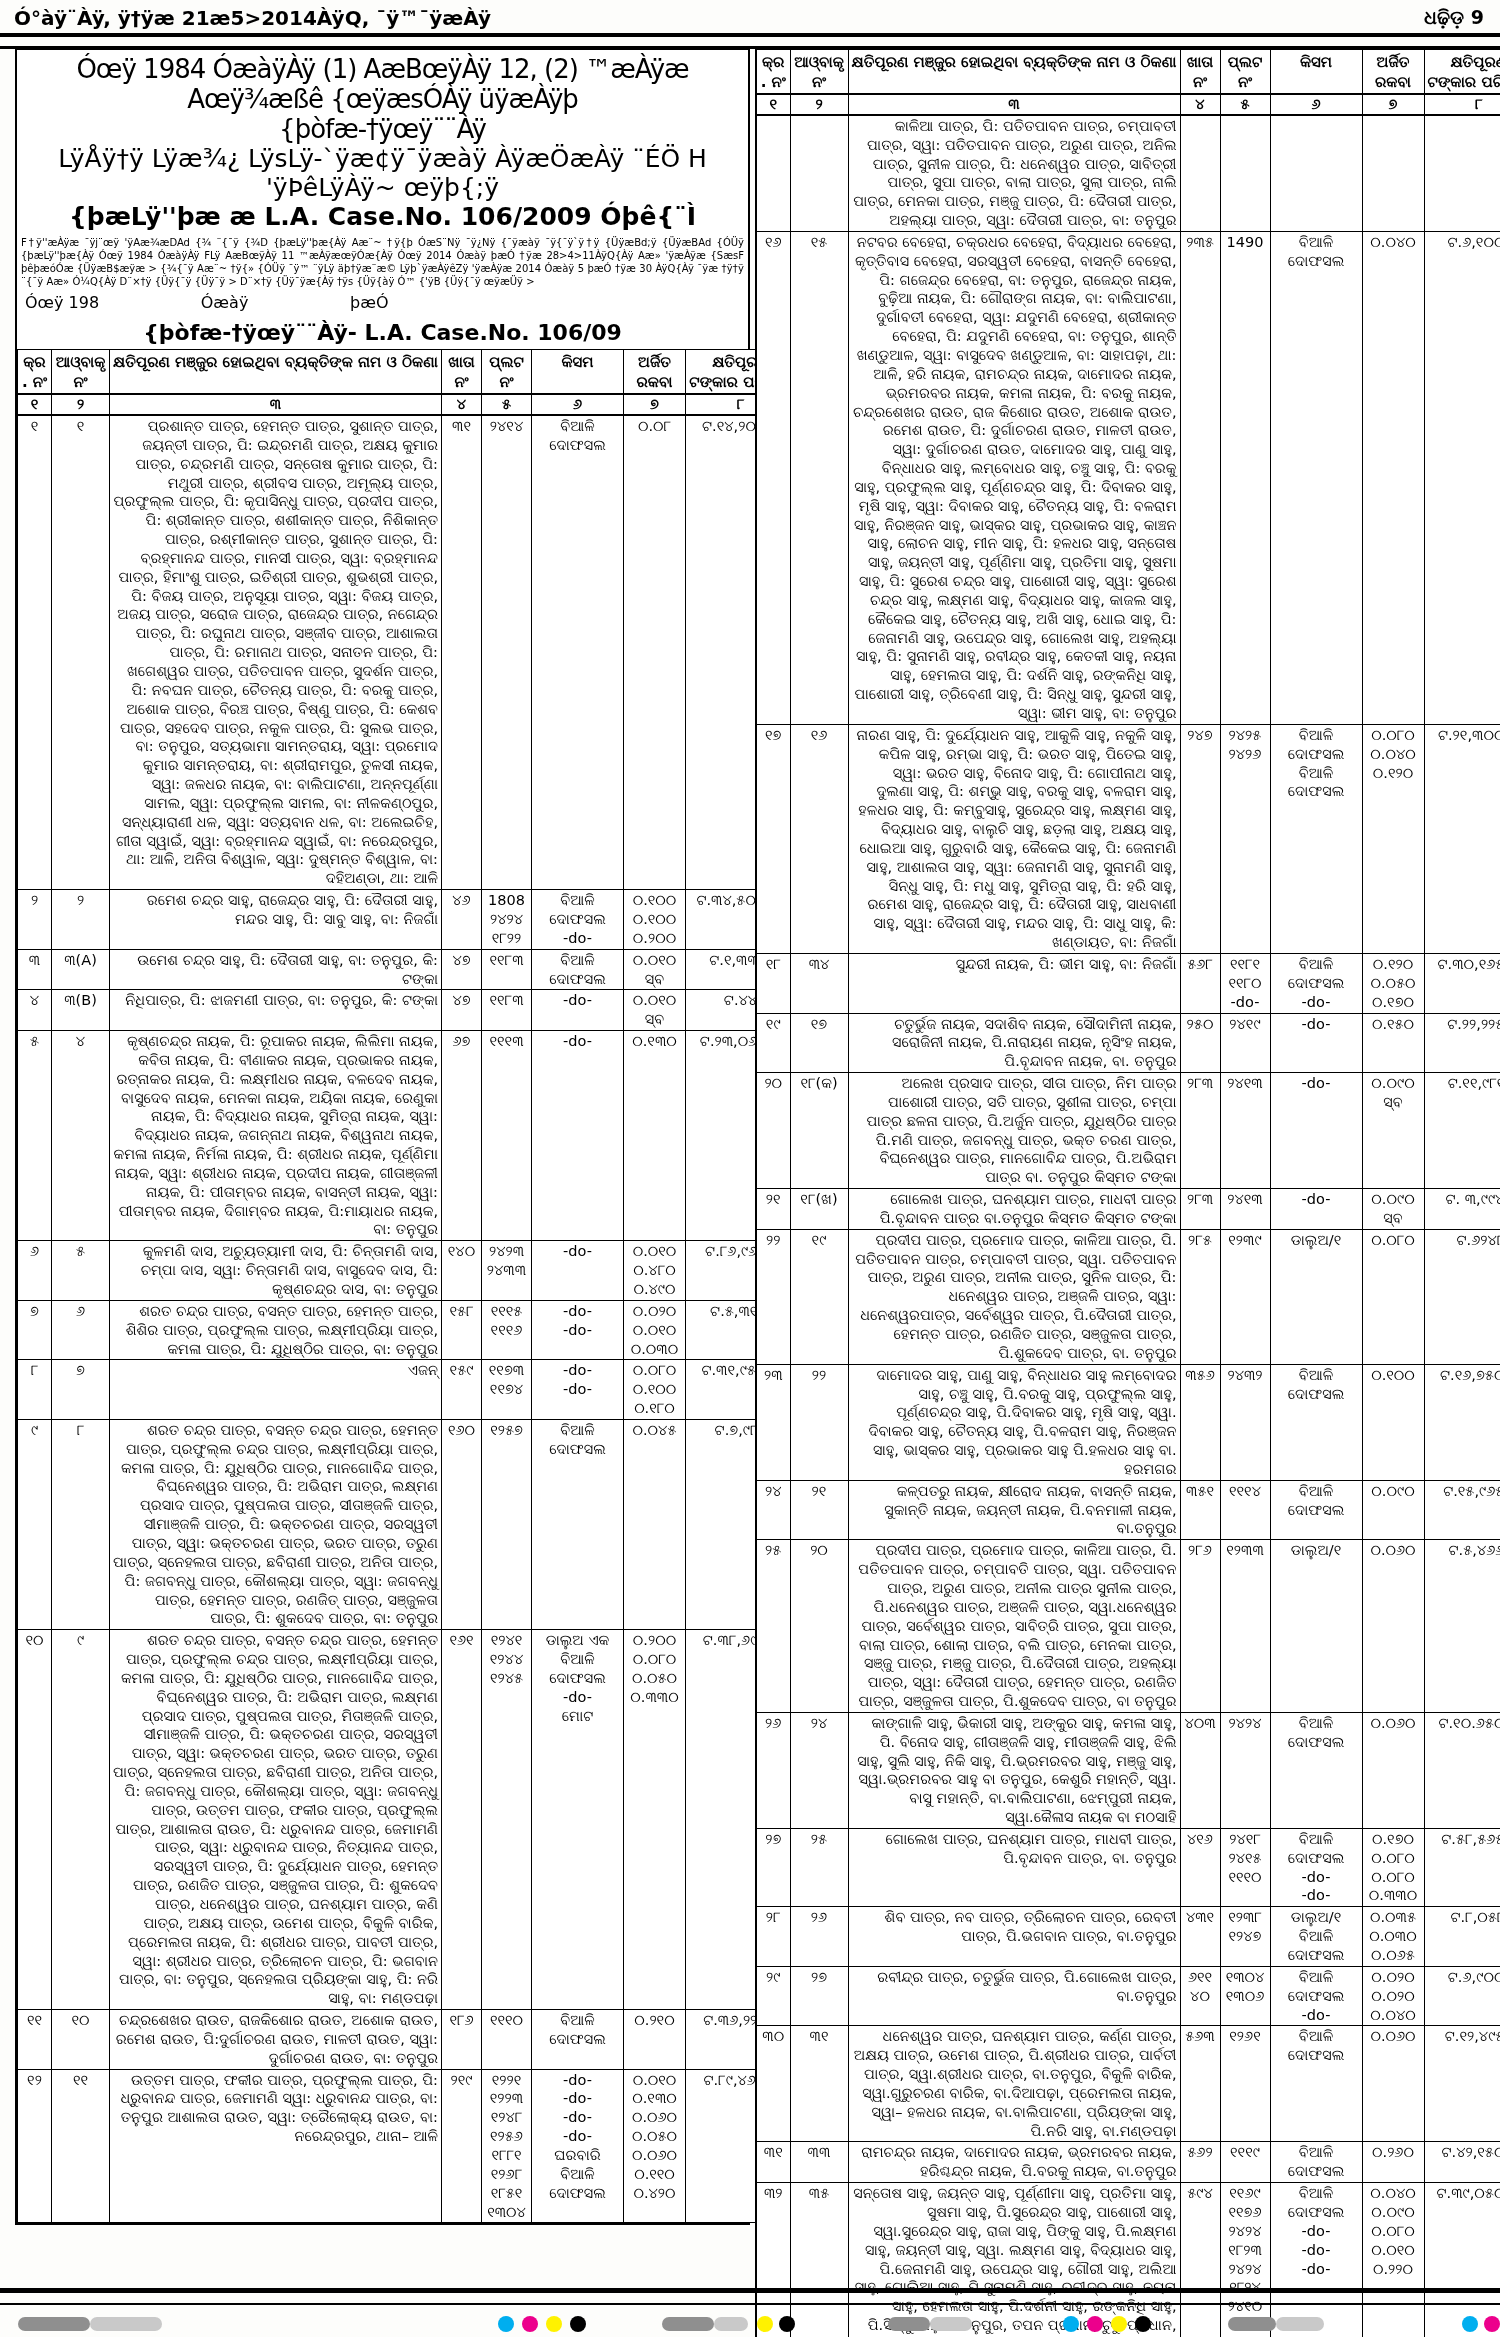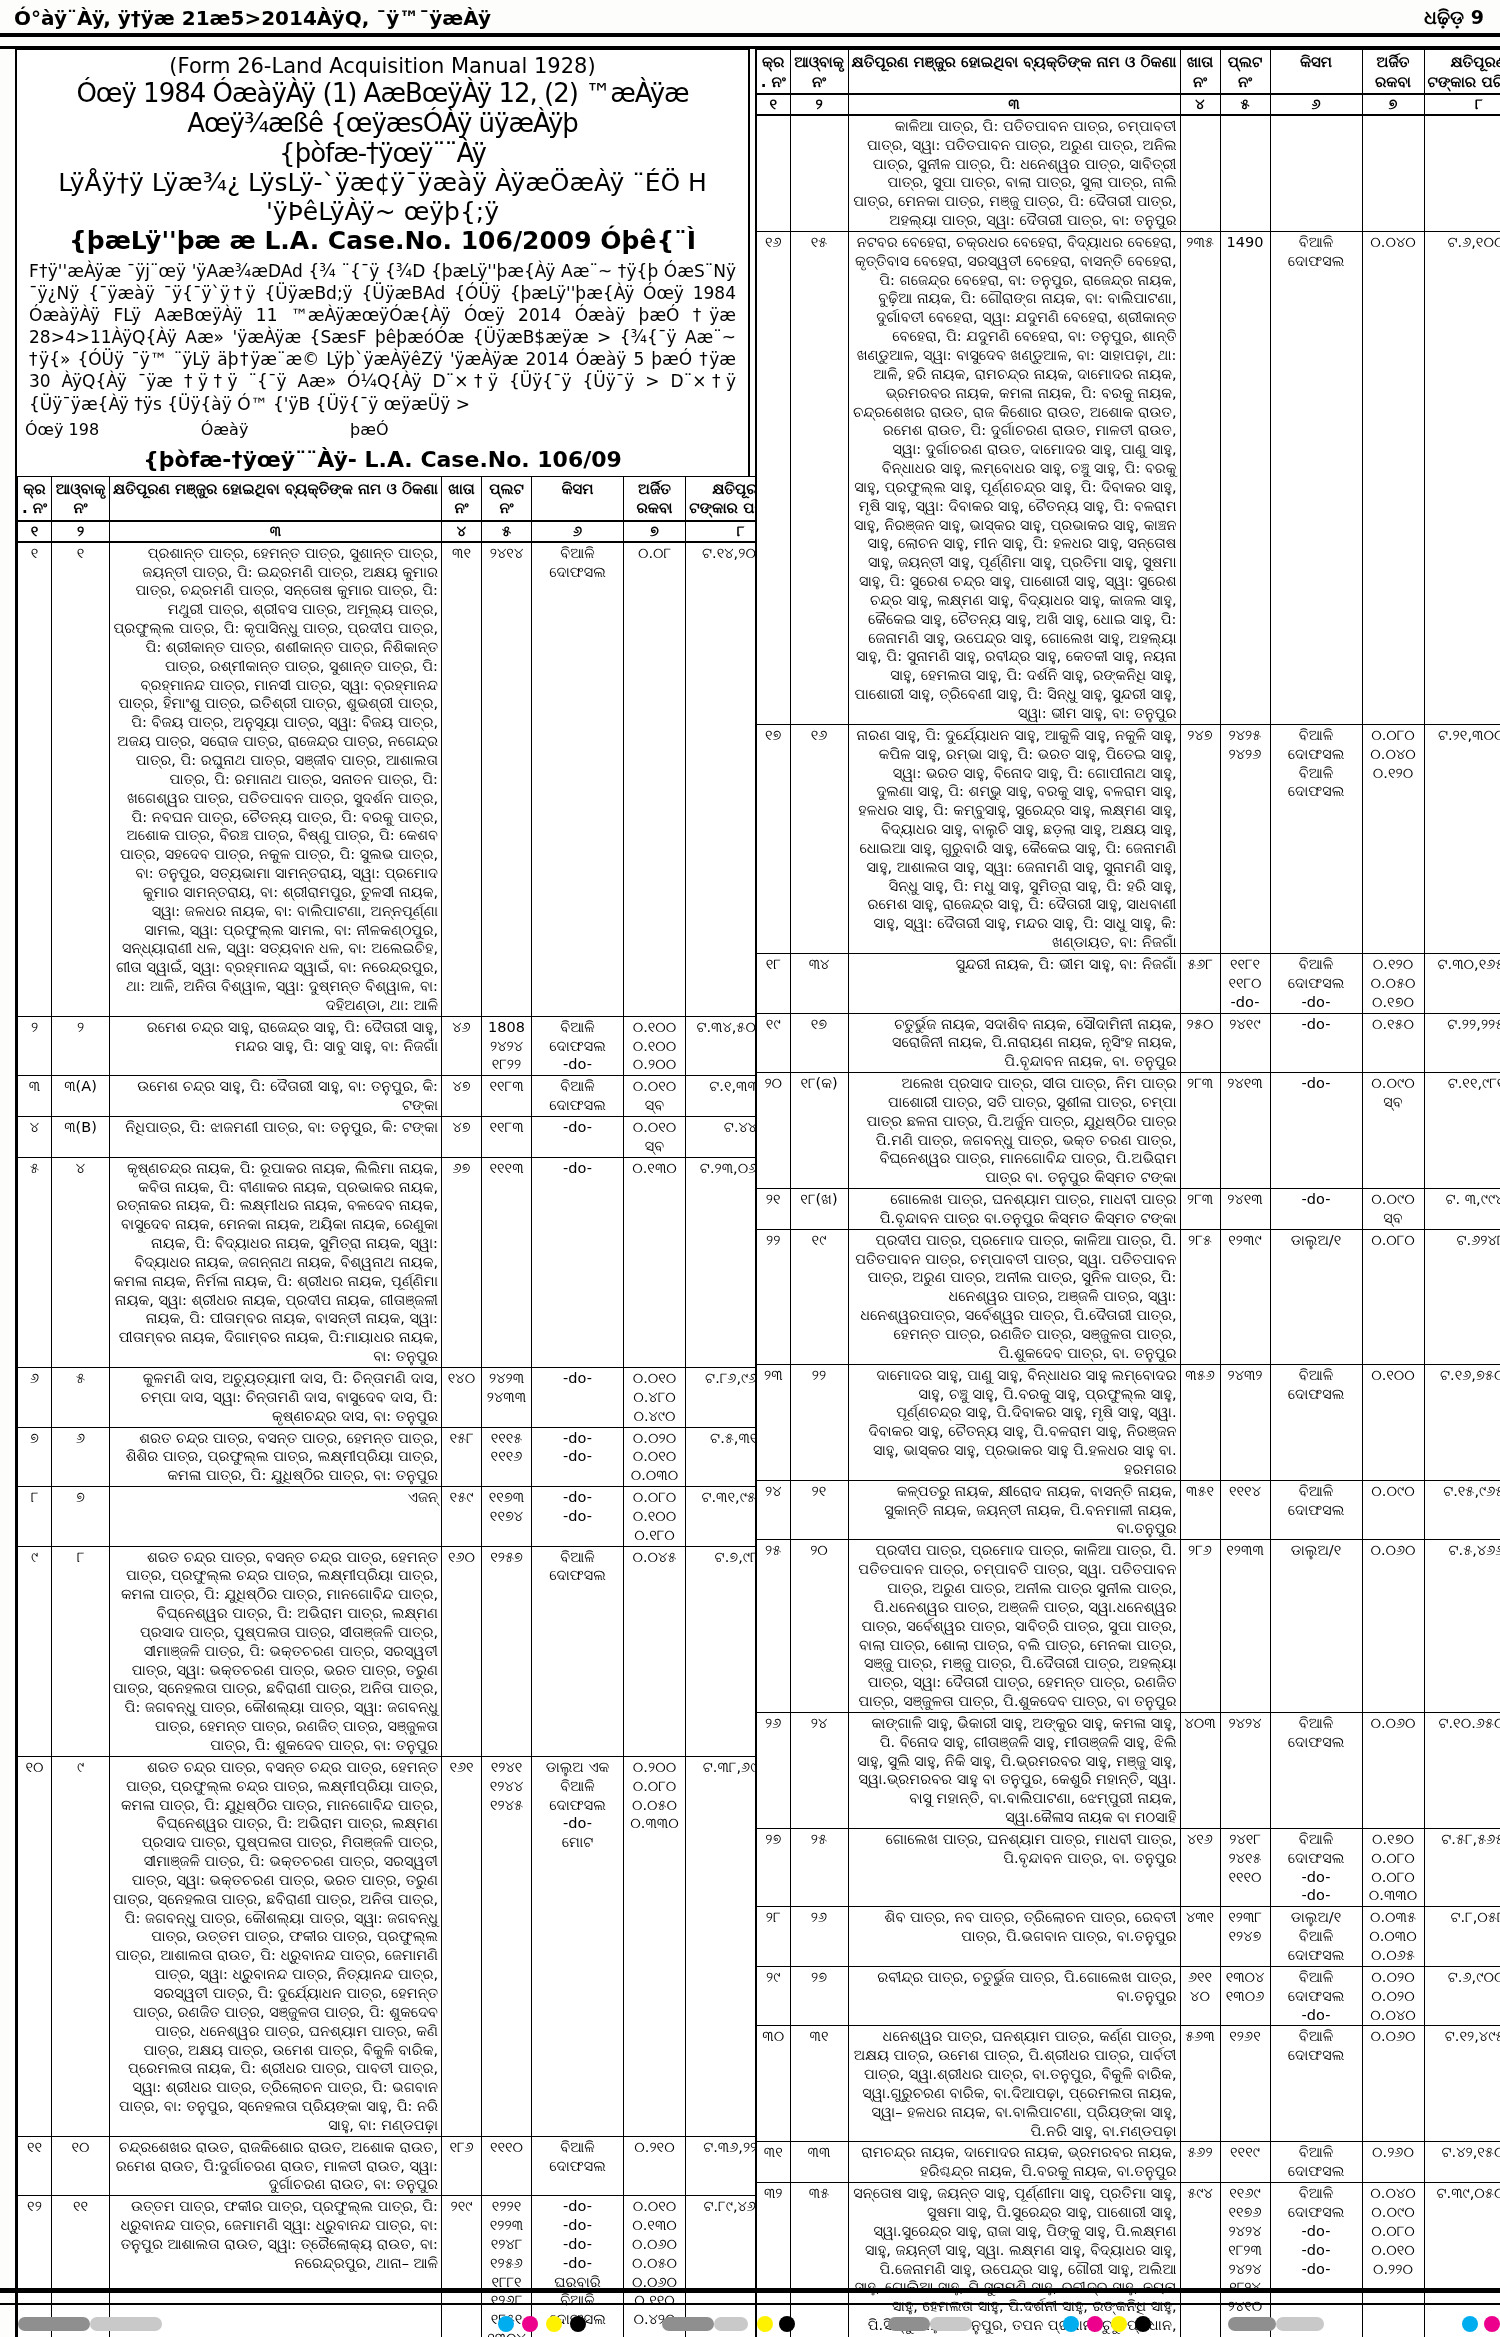--- a/index.html
+++ b/index.html
@@ -13,21 +13,21 @@
            border-top:4px solid #000;border-bottom:3px solid #000;}
   .col{position:absolute;top:48px;}
   .col-left{left:15px;width:731px;border:2px solid #000;background:#fff;}
   .col-right{left:755px;width:737px;}
   .titleblock{text-align:center;padding:4px 6px 2px 6px;}
   .t-en1{font-size:21px;}
   .t-en2{font-size:21px;}
   .t-big{font-size:26px;letter-spacing:-1px;}
   .t-med{font-size:25px;}
   .t-case{font-size:25px;font-weight:bold;}
-  .notice{font-size:17px;line-height:1.3;padding:3px 12px;text-align:justify;}
+  .notice{font-size:10px;line-height:1.3;padding:3px 4px;text-align:justify;}
   .datelines{font-size:16px;padding:0 8px;line-height:1.45;white-space:pre-wrap;}
   .sectionhead{text-align:center;font-size:22px;font-weight:bold;padding:6px 0 4px 0;}
   table.gz{width:100%;border-collapse:collapse;table-layout:fixed;background:#fff;}
   .col-right table.gz{border:2px solid #000;}
   table.gz th,table.gz td{border:1px solid #000;vertical-align:top;
       font-size:14.5px;line-height:1.3;padding:1px 3px;word-wrap:break-word;}
   table.gz th{font-weight:bold;text-align:center;font-size:15px;padding-top:3px;}
   td.c{text-align:center;white-space:pre-line;}
   td.names{text-align:right;}
   td.amt{text-align:right;white-space:pre-line;}
@@ -45,21 +45,20 @@
 <body>
 
 <div class="masthead">
   <span class="left">Ó°àÿ¨Àÿ, ÿ†ÿæ 21æ5&gt;2014ÀÿQ, ¯ÿ™¯ÿæÀÿ</span>
   <span class="right">ଧଢ଼ିଡ଼ 9</span>
 </div>
 <div class="toprule"></div>
 
 <div class="col col-left">
   <div class="titleblock">
-    <div class="t-en2">(Form 26-Land Acquisition Manual 1928)</div>
     <div class="t-big">Óœÿ 1984 ÓæàÿÀÿ (1) AæBœÿÀÿ 12, (2) ™æÀÿæ Aœÿ¾æßê {œÿæsÓÀÿ üÿæÀÿþ</div>
     <div class="t-big">{þòfæ-†ÿœÿ¨¨Àÿ</div>
     <div class="t-med">LÿÅÿ†ÿ Lÿæ¾¿ LÿsLÿ-`ÿæ¢ÿ¯ÿæàÿ ÀÿæÖæÀÿ ¨ÉÖ H 'ÿÞêLÿÀÿ~ œÿþ{;ÿ</div>
     <div class="t-case">{þæLÿ''þæ æ L.A. Case.No. 106/2009 Óþê{¨Ì</div>
   </div>
   <div class="notice">F†ÿ''æÀÿæ ¯ÿj¨œÿ 'ÿAæ¾æDAd {¾ ¨{¯ÿ {¾D {þæLÿ''þæ{Àÿ Aæ¨~ †ÿ{þ ÓæS¨Nÿ ¯ÿ¿Nÿ {¯ÿæàÿ ¯ÿ{¯ÿ`ÿ†ÿ {ÜÿæBd;ÿ {ÜÿæBAd {ÓÜÿ {þæLÿ''þæ{Àÿ Óœÿ 1984 ÓæàÿÀÿ FLÿ AæBœÿÀÿ 11 ™æÀÿæœÿÓæ{Àÿ Óœÿ 2014 Óæàÿ þæÓ †ÿæ 28&gt;4&gt;11ÀÿQ{Àÿ Aæ» 'ÿæÀÿæ {SæsF þêþæóÓæ {ÜÿæB$æÿæ &gt; {¾{¯ÿ Aæ¨~ †ÿ{» {ÓÜÿ ¯ÿ™ ¨ÿLÿ äþ†ÿæ¨æ© Lÿþ`ÿæÀÿêZÿ 'ÿæÀÿæ 2014 Óæàÿ 5 þæÓ †ÿæ 30 ÀÿQ{Àÿ ¯ÿæ †ÿ†ÿ ¨{¯ÿ Aæ» Ó¼Q{Àÿ D¨×†ÿ {Üÿ{¯ÿ {Üÿ¯ÿ &gt; D¨×†ÿ {Üÿ¯ÿæ{Àÿ †ÿs {Üÿ{àÿ Ó™ {'ÿB {Üÿ{¯ÿ œÿæÜÿ &gt;</div>
   <div class="datelines">Óœÿ 198                    Óæàÿ                    þæÓ</div>
   <div class="sectionhead">{þòfæ-†ÿœÿ¨¨Àÿ- L.A. Case.No. 106/09</div>
   <table class="gz">
     <colgroup>

